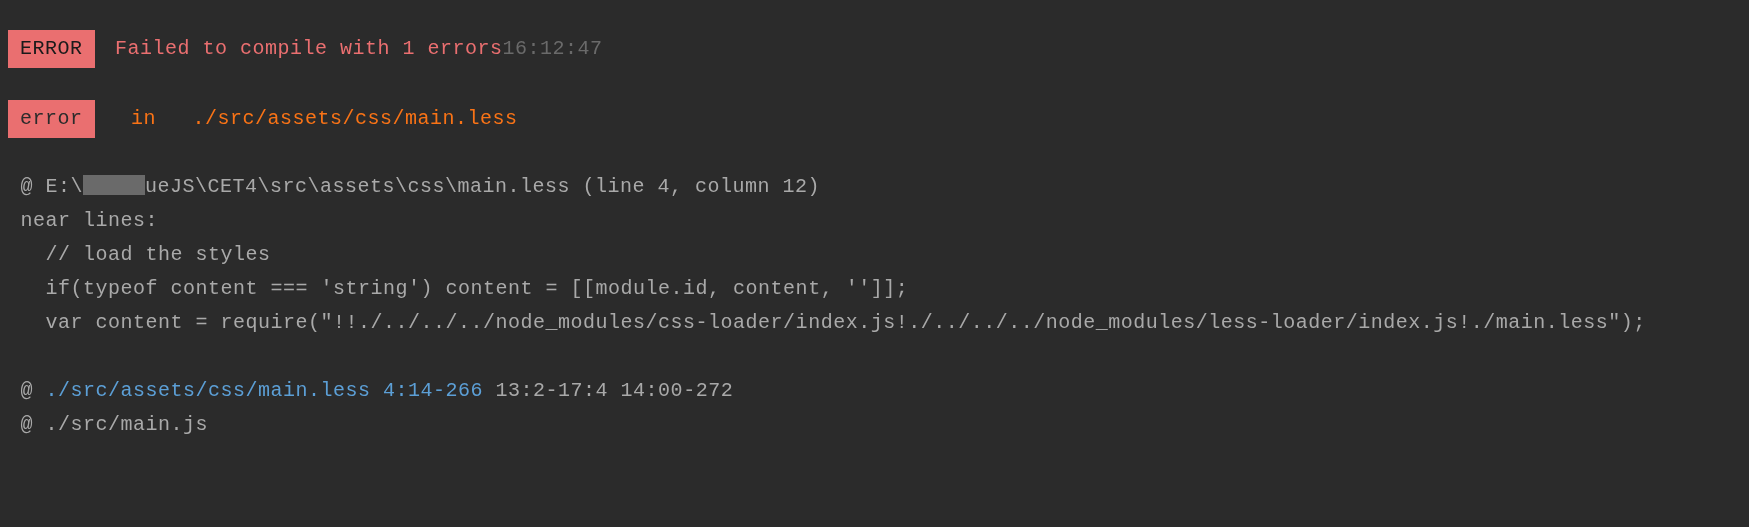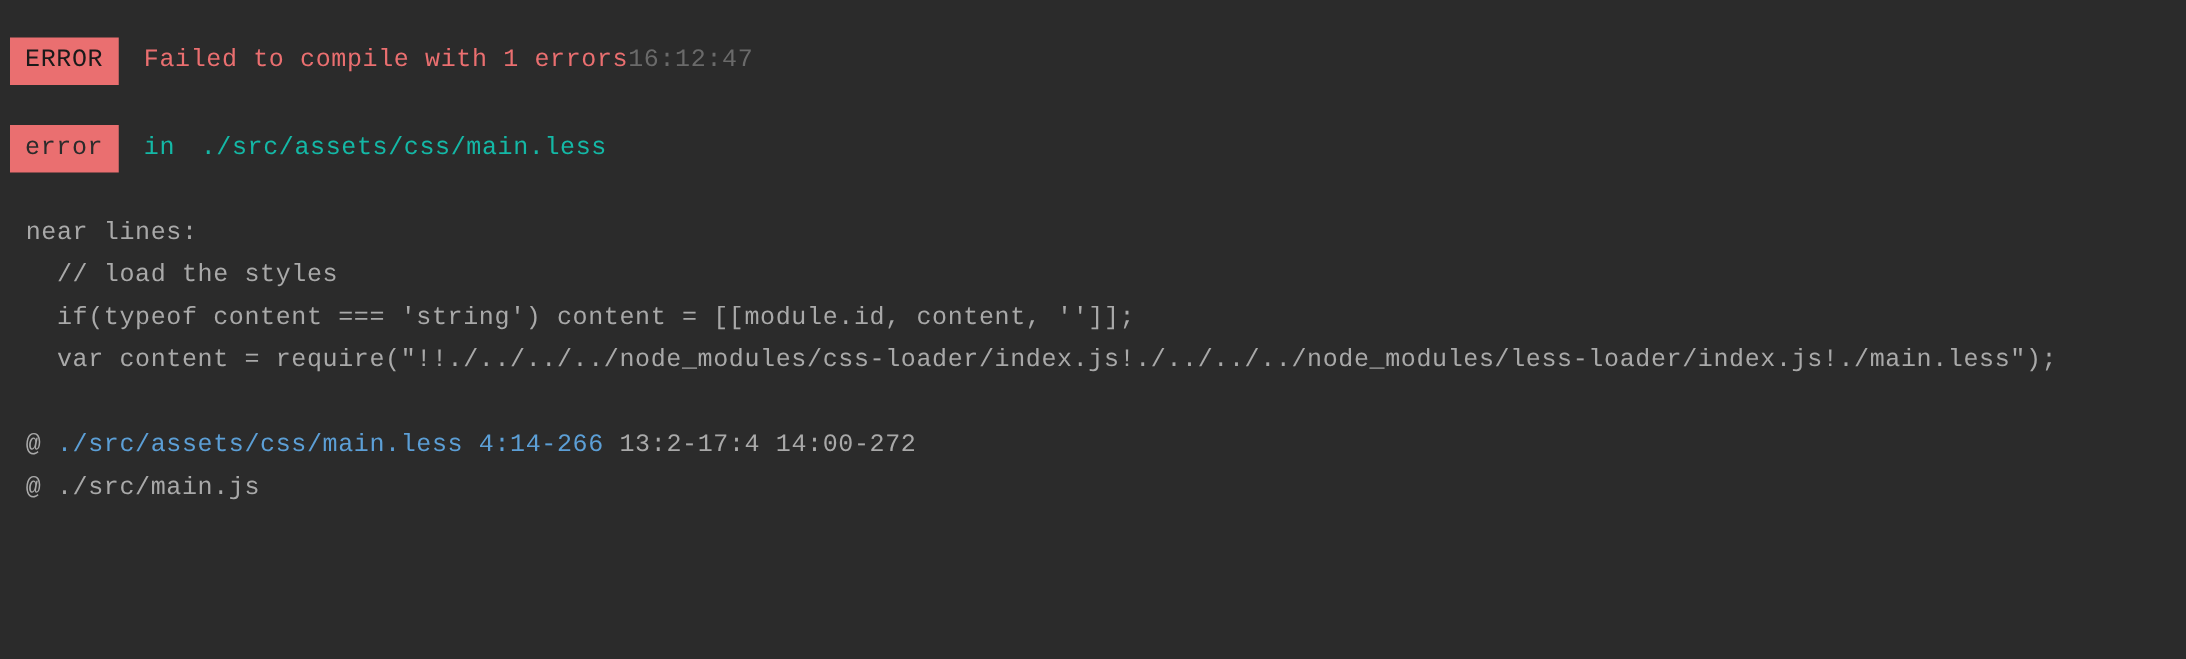--- a/index.html
+++ b/index.html
@@ -32,22 +32,22 @@
       display: inline-block;
     }
     .error-message {
       color: #ea6f70;
       margin-left: 8px;
     }
     .timestamp {
       color: #6a6a6a;
     }
     .file-path {
-      color: #14b8a6;
-      margin-left: 8px;
+      color: #f97316;
+      margin-left: 24px;
     }
     .line {
       white-space: pre;
     }
     .section {
       margin-bottom: 32px;
     }
     .link {
       color: #5c9fd6;
     }
@@ -73,20 +73,21 @@
   <span class="badge-error-uppercase">ERROR</span>
   <span class="error-message">Failed to compile with 1 errors</span><span class="timestamp">16:12:47</span>
 </div>
 
 <div class="section">
   <span class="badge-error-lowercase">error</span>
   <span class="file-path"> in </span><span class="file-path">./src/assets/css/main.less</span>
 </div>
 
 <div>
+  <div class="line"><span> @ E:\</span><span class="redacted"></span><span>ueJS\CET4\src\assets\css\main.less (line 4, column 12)</span></div>
   <div class="line"> near lines:</div>
   <div class="line">   // load the styles</div>
   <div class="line">   if(typeof content === 'string') content = [[module.id, content, '']];</div>
   <div class="line">   var content = require("!!./../../../node_modules/css-loader/index.js!./../../../node_modules/less-loader/index.js!./main.less");</div>
 </div>
 
 <br>
 
 <div>
   <div class="line"><span> @ </span><span class="link cursor-link">./src/assets/css/main.less 4:14-266</span><span> 13:2-17:4 14:00-272</span></div>

